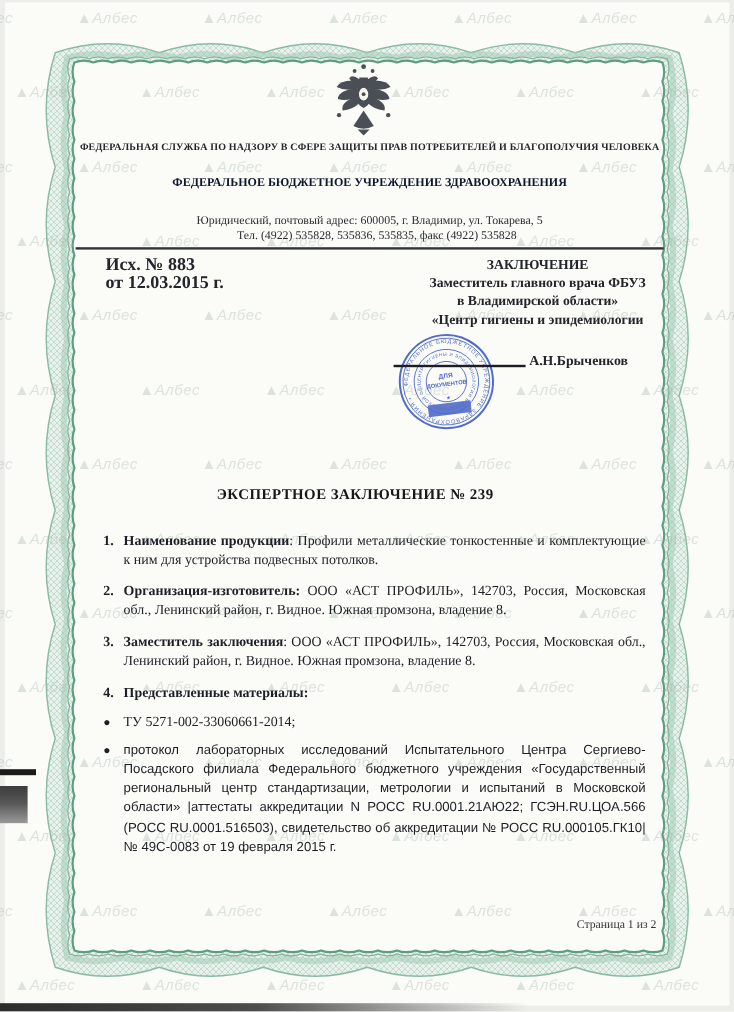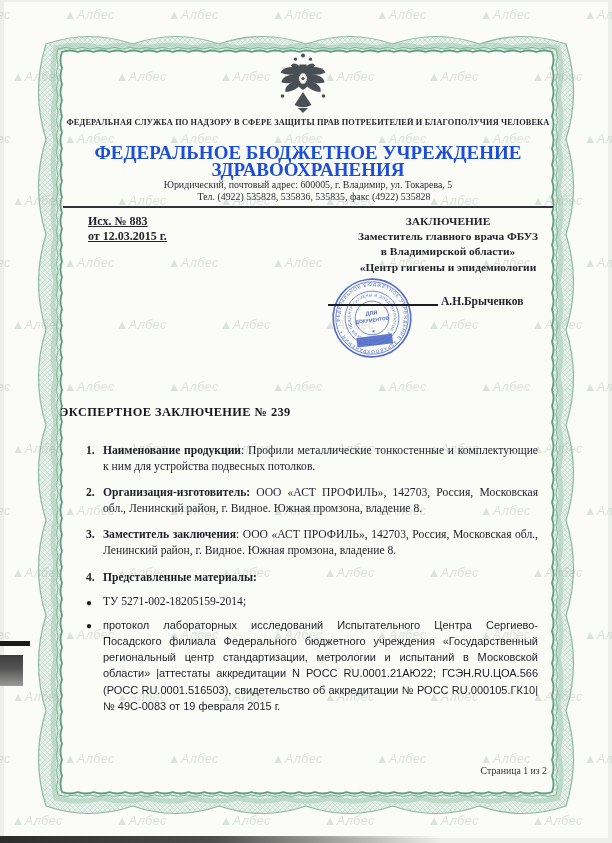--- a/index.html
+++ b/index.html
@@ -9,34 +9,34 @@
   #sheet{left:4px;top:2px;width:604px;height:836px;background:#fbfbf8;}
   #border-svg{left:0;top:0;width:612px;height:843px;}
   #watermark-layer{left:0;top:0;width:612px;height:843px;pointer-events:none;}
   .wm{position:absolute;font-family:"Liberation Sans",sans-serif;font-style:italic;
       font-size:12.5px;color:#9fb2a6;opacity:.33;white-space:nowrap;letter-spacing:.5px;}
   
   #emblem{left:278px;top:52px;width:50px;height:68px;}
   #service-line{left:60px;top:118px;width:496px;text-align:center;font-weight:bold;
       font-size:8.3px;letter-spacing:.15px;color:#23262d;}
   #org-block{left:60px;top:144px;width:496px;text-align:center;font-weight:bold;
-      font-size:19px;line-height:17px;color:#1d4ed8;}
+      font-size:10px;line-height:17px;color:#0f172a;}
   #addr{left:60px;top:179px;width:496px;text-align:center;font-size:9.9px;color:#2a2c33;}
   #phone{left:66px;top:191px;width:496px;text-align:center;font-size:9.9px;color:#2a2c33;}
   #rule{left:63px;top:206px;width:490px;height:1.6px;background:#33343a;}
   
-  #outgoing{left:88px;top:214px;font-weight:bold;font-size:12px;line-height:15.4px;text-decoration:underline;}
+  #outgoing{left:88px;top:214px;font-weight:bold;font-size:15px;line-height:15.4px;}
   #approval{left:336px;top:214px;width:224px;text-align:center;font-weight:bold;
       font-size:11.4px;line-height:15.2px;}
   #signer{left:441px;top:295px;font-weight:bold;font-size:11.5px;}
   #sig-line{left:328px;top:304px;width:110px;height:1.5px;background:#1c1c22;z-index:6;}
   #stamp{left:316px;top:262px;width:112px;height:112px;transform:rotate(-7deg);
       opacity:.88;z-index:5;}
   
-  #doc-title{left:60px;top:405px;width:496px;text-align:left;font-weight:bold;
+  #doc-title{left:48px;top:405px;width:496px;text-align:center;font-weight:bold;
       font-size:12.4px;letter-spacing:.4px;color:#17181d;}
   
   #items{left:86px;top:443px;width:452px;font-size:11.6px;line-height:15.6px;color:#1d1f26;}
   .item{display:flex;margin-bottom:11px;}
   .inum{flex:0 0 17px;font-weight:bold;}
   .imark{flex:0 0 17px;font-size:10px;padding-top:1px;}
   .itext{flex:1;text-align:justify;}
   .itext b{font-weight:bold;}
   .sans{font-family:"Liberation Sans","DejaVu Sans",sans-serif;font-size:11px;line-height:16.2px;}
   .mb-tight{margin-bottom:6px;}
@@ -248,21 +248,21 @@
   <div class="item">
     <div class="inum">3.</div>
     <div class="itext"><b>Заместитель заключения</b><span>: ООО «АСТ ПРОФИЛЬ», 142703, Россия, Московская обл., Ленинский район, г. Видное. Южная промзона, владение 8.</span></div>
   </div>
   <div class="item" style="margin-bottom:9px;">
     <div class="inum">4.</div>
     <div class="itext"><b>Представленные материалы:</b></div>
   </div>
   <div class="item mb-tight">
     <div class="imark">●</div>
-    <div class="itext">ТУ 5271-002-18205159-2014;</div>
+    <div class="itext">ТУ 5271-002-33060661-2014;</div>
   </div>
   <div class="item">
     <div class="imark">●</div>
     <div class="itext sans">протокол лабораторных исследований Испытательного Центра Сергиево-Посадского филиала Федерального бюджетного учреждения «Государственный региональный центр стандартизации, метрологии и испытаний в Московской области» |аттестаты аккредитации N РОСС RU.0001.21АЮ22; ГСЭН.RU.ЦОА.566 (РОСС RU.0001.516503), свидетельство об аккредитации № РОСС RU.000105.ГК10| № 49С-0083 от 19 февраля 2015 г.</div>
   </div>
 </div>
 
 <div id="page-indicator" class="abs">Страница 1 из 2</div>
 
 <div id="artifact-bar" class="abs"></div>

